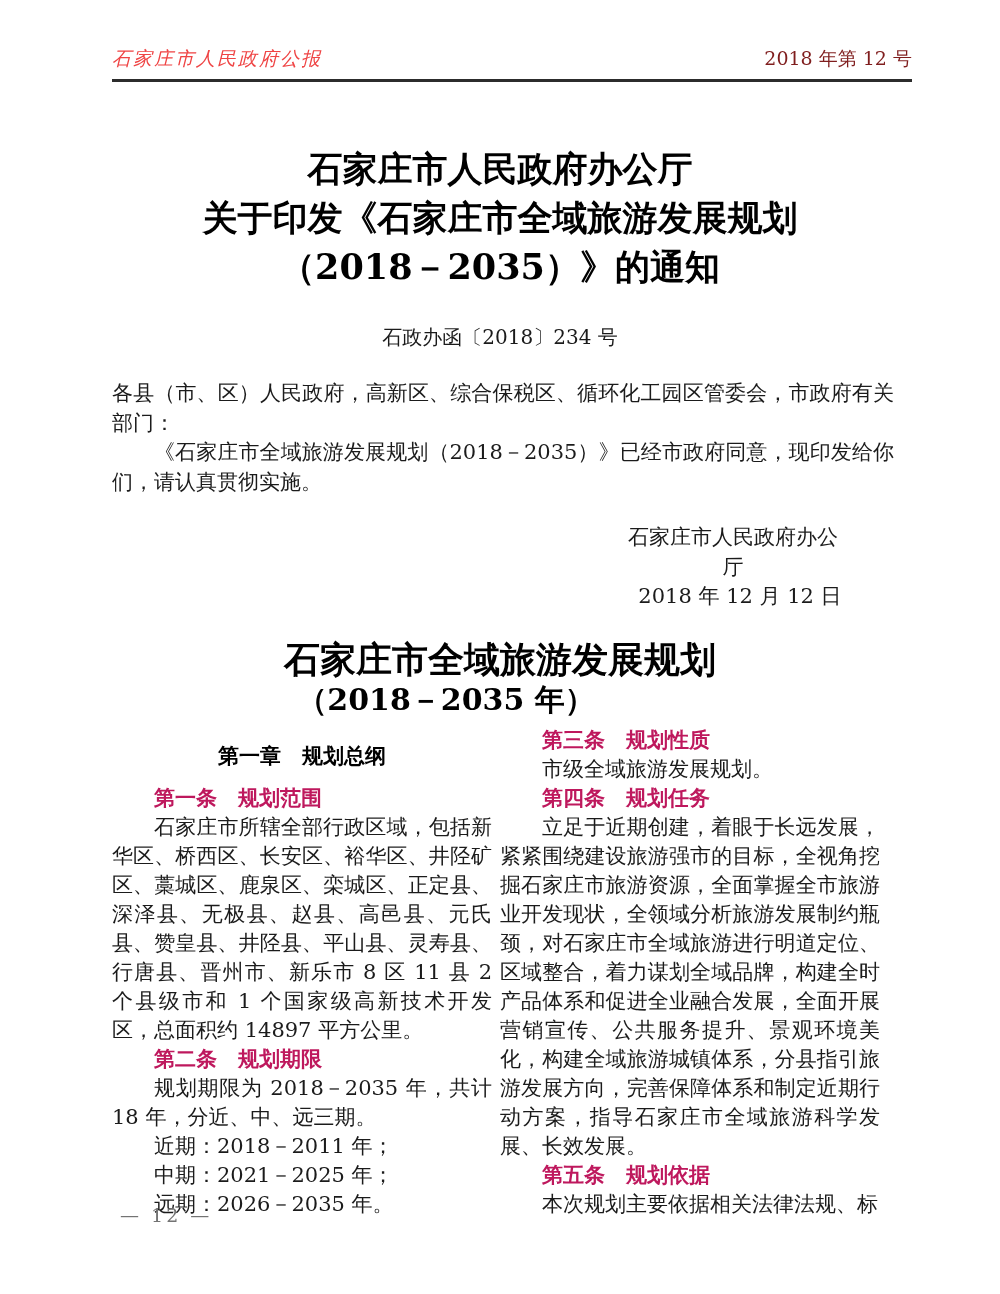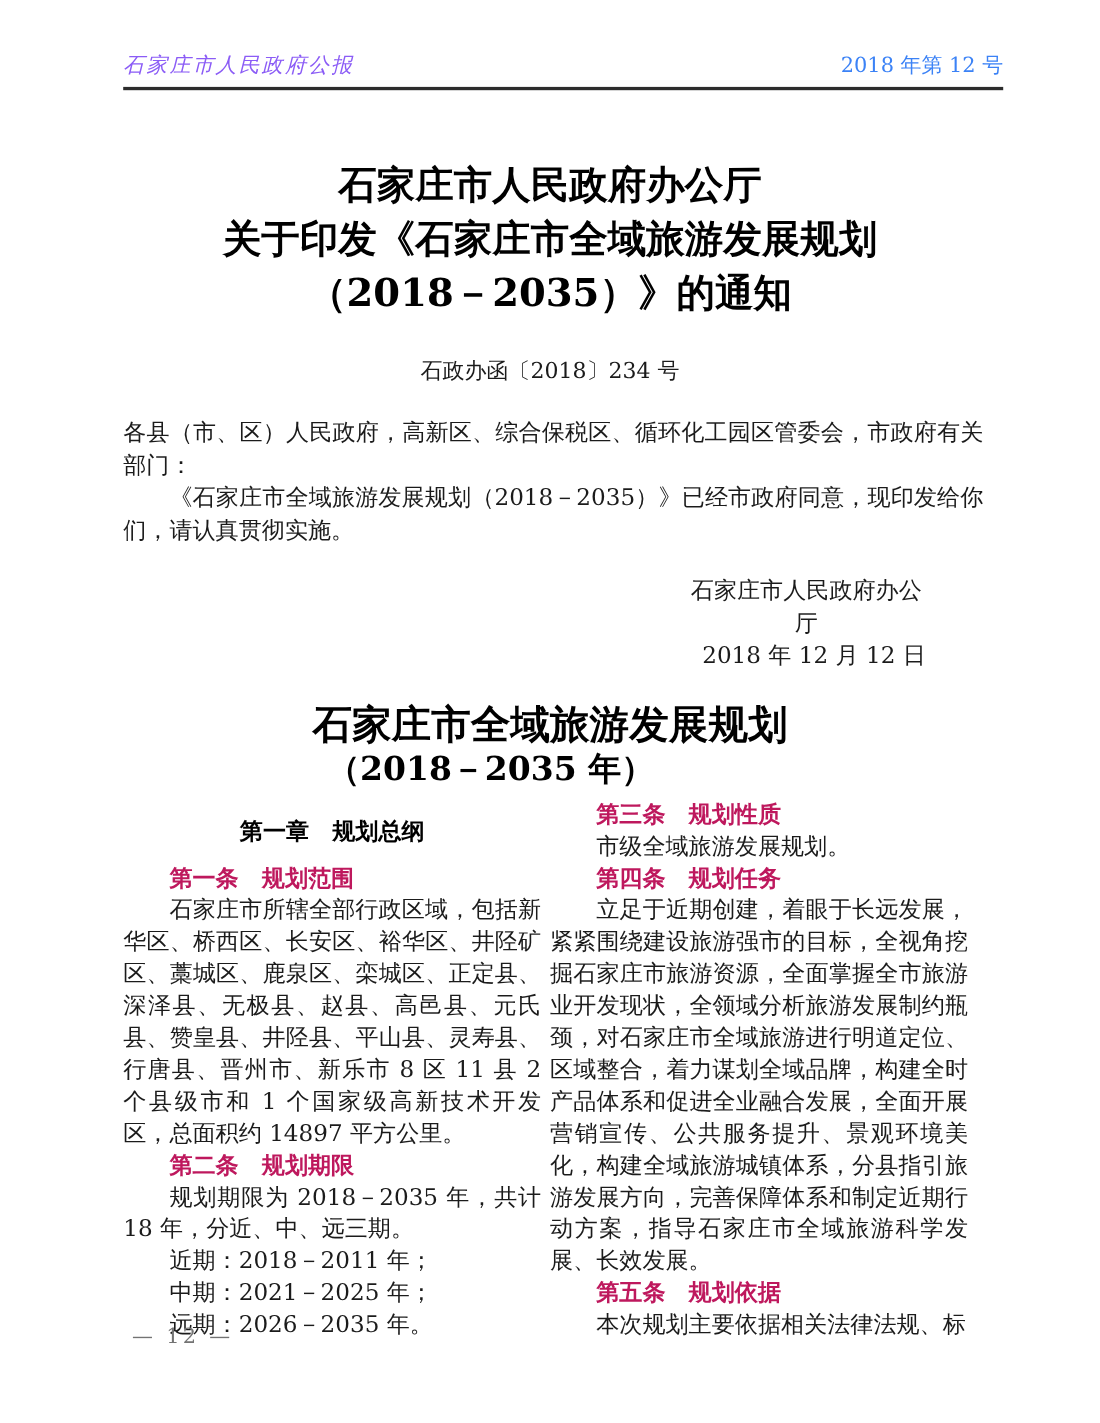--- a/index.html
+++ b/index.html
@@ -17,24 +17,24 @@
   }
 
   
   .header {
     position:absolute; top:46px; left:112px; width:800px;
     display:flex; justify-content:space-between; align-items:flex-end;
     border-bottom:3px solid #2c2c2c;
     padding-bottom:7px;
   }
   .header-left {
-    font-size:19px; font-style:italic; letter-spacing:2px; color:#8b5cf6;
+    font-size:19px; font-style:italic; letter-spacing:2px; color:#ef4444;
   }
   .header-right {
-    font-size:19px; color:#3b82f6;
+    font-size:19px; color:#7f1d1d;
   }
 
   
   .notice-title {
     position:absolute; top:144px; left:0; width:1000px;
     text-align:center; font-weight:bold; color:#000;
     font-size:35px; line-height:49px;
   }
   .doc-number {
     position:absolute; top:324px; left:0; width:1000px;

